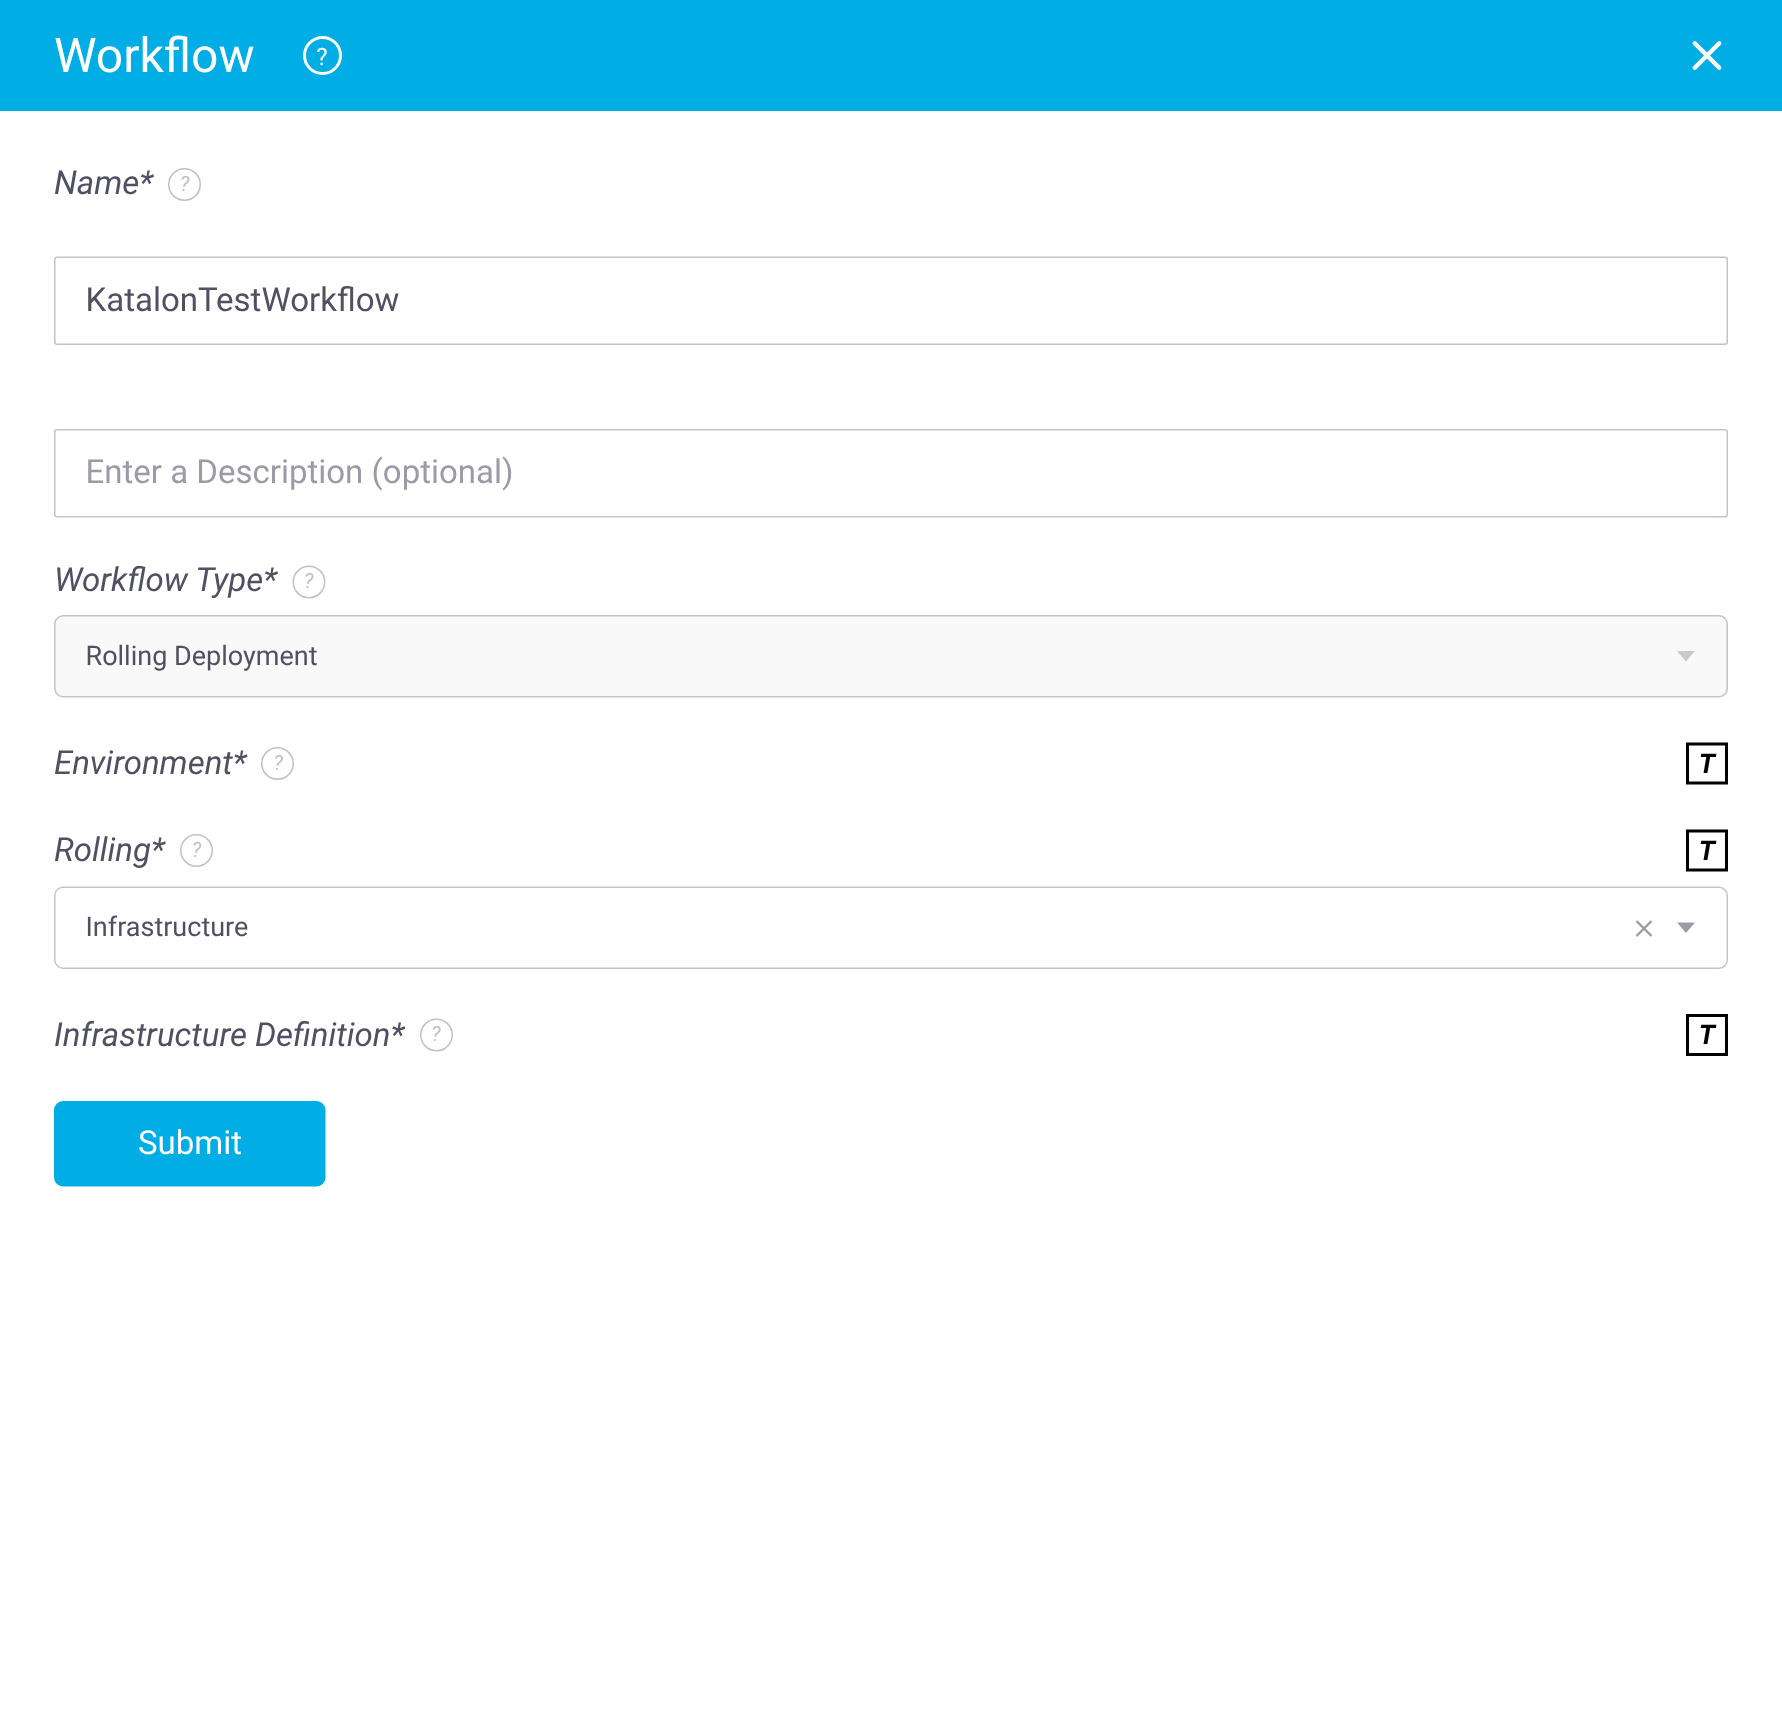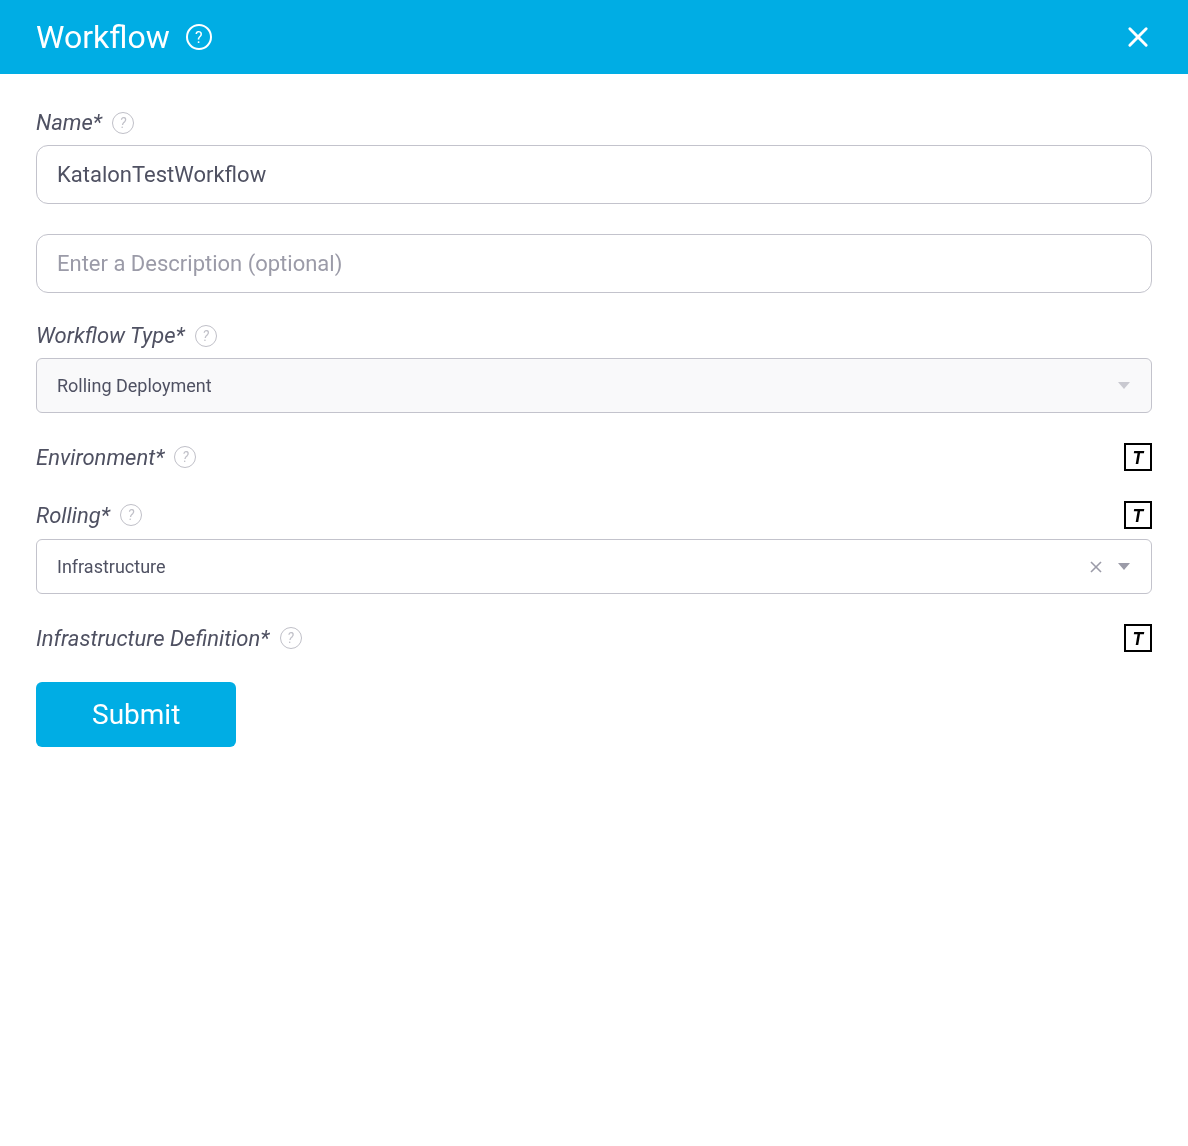--- a/index.html
+++ b/index.html
@@ -26,21 +26,21 @@
       justify-content: space-between;
       align-items: center;
     }
 
     .header-title {
       color: #ffffff;
       font-size: 32px;
       font-weight: 400;
       display: flex;
       align-items: center;
-      gap: 16px;
+      gap: 32px;
     }
 
     .close-btn {
       background: none;
       border: none;
       color: #ffffff;
       cursor: pointer;
       padding: 0;
       display: flex;
       align-items: center;
@@ -115,24 +115,25 @@
       color: #000000;
       background: #ffffff;
     }
 
     .text-input {
       width: 100%;
       padding: 16px 20px;
       font-size: 22px;
       color: #4f5162;
       border: 1px solid #c3c3cc;
-      border-radius: 12px;
+      border-radius: 2px;
       background: #ffffff;
       outline: none;
       font-family: inherit;
+      margin-top: 26px;
     }
 
     .text-input::placeholder {
       color: #9b9ba8;
     }
 
     .select-input {
       width: 100%;
       padding: 16px 20px;
       font-size: 18px;
@@ -165,21 +166,21 @@
     .chevron-icon {
       color: #9b9ba8;
       display: flex;
     }
 
     .submit-btn {
       background: #00ade4;
       color: #ffffff;
       border: none;
       padding: 16px 56px;
-      font-size: 28px;
+      font-size: 22px;
       font-weight: 400;
       border-radius: 6px;
       cursor: pointer;
       font-family: inherit;
     }
   </style>
 </head>
 <body>
 
 <div class="dialog">

